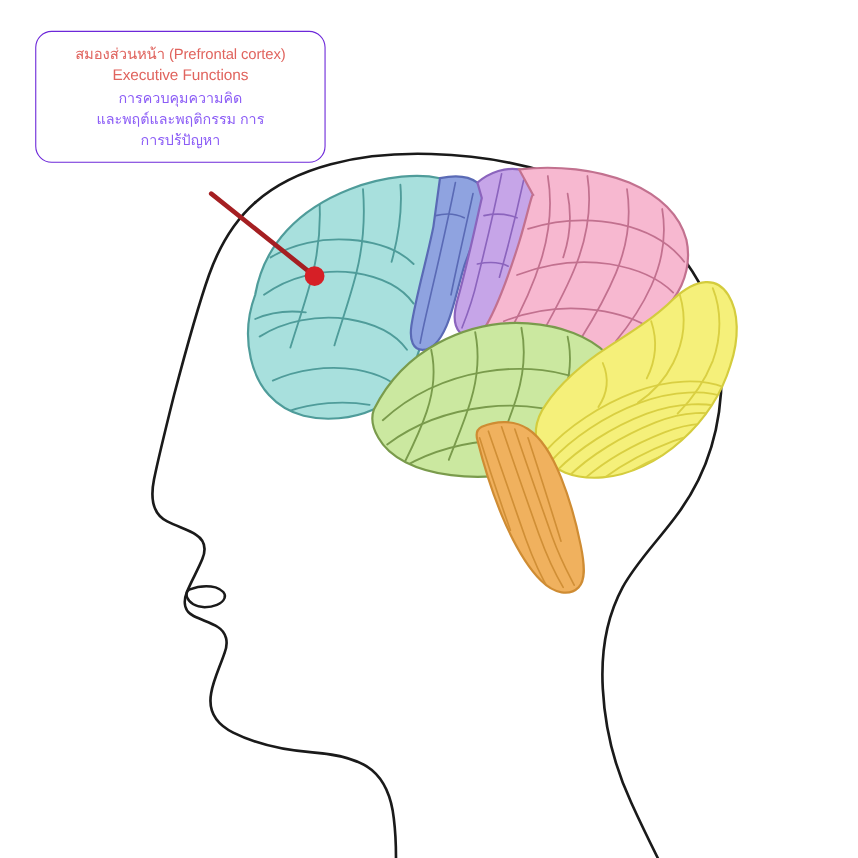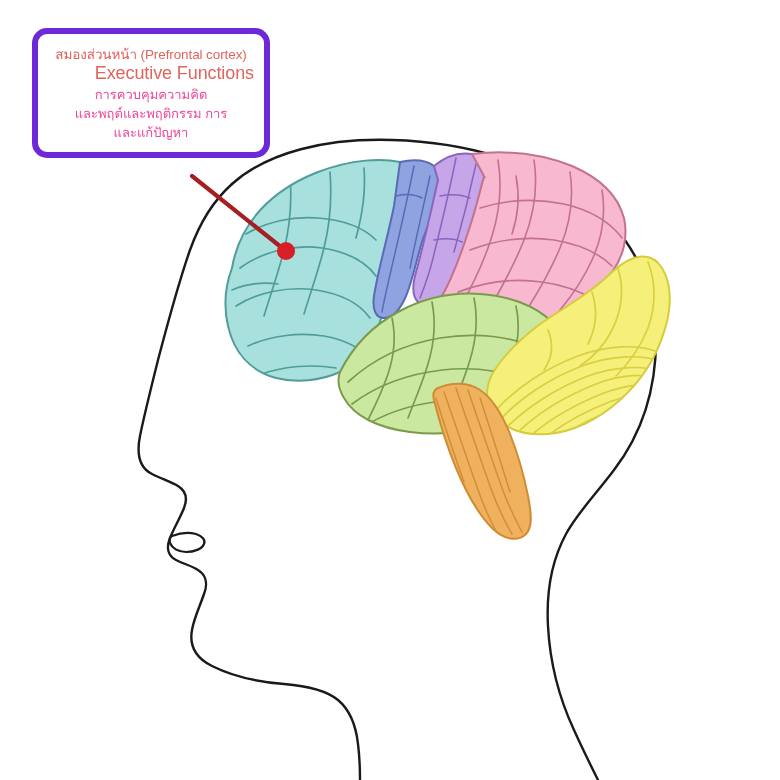--- a/index.html
+++ b/index.html
@@ -30,44 +30,43 @@
     width: 780px;
     height: 780px;
     display: block;
   }
 
   
   #callout {
     position: absolute;
     left: 32px;
     top: 28px;
-    width: 238px;
+    width: 264px;
     box-sizing: border-box;
-    border: 6px solid #6d28d9;
+    border: 1px solid #6d28d9;
     border-radius: 15px;
     background: #ffffff;
     padding: 12px 10px 10px 10px;
     text-align: center;
     z-index: 40;
   }
   #callout .title-line {
     color: #e0645e;
     font-size: 13.5px;
     line-height: 18px;
     white-space: nowrap;
     letter-spacing: -0.1px;
   }
   #callout .title-line.second {
-    font-size: 18px;
+    font-size: 14px;
     line-height: 19px;
     margin-bottom: 2px;
-    text-align: right;
   }
   #callout .body-line {
-    color: #ec4899;
+    color: #8b5cf6;
     font-size: 13px;
     line-height: 19px;
     white-space: nowrap;
   }
 
   .sr-only {
     position: absolute;
     width: 1px; height: 1px;
     overflow: hidden;
     clip: rect(0 0 0 0);
@@ -283,21 +282,21 @@
       <circle cx="286" cy="251" r="9" fill="#d61f26"></circle>
     </g>
 
   </svg>
 
   <div id="callout">
     <div class="title-line">สมองส่วนหน้า (Prefrontal cortex)</div>
     <div class="title-line second">Executive Functions</div>
     <div class="body-line">การควบคุมความคิด</div>
     <div class="body-line">และพฤต์และพฤติกรรม การ</div>
-    <div class="body-line">และแก้ปัญหา</div>
+    <div class="body-line">การปร้ปัญหา</div>
   </div>
 
   <div class="sr-only">
     <span>Frontal lobe (prefrontal cortex)</span>
     
     
     
     
     
     

